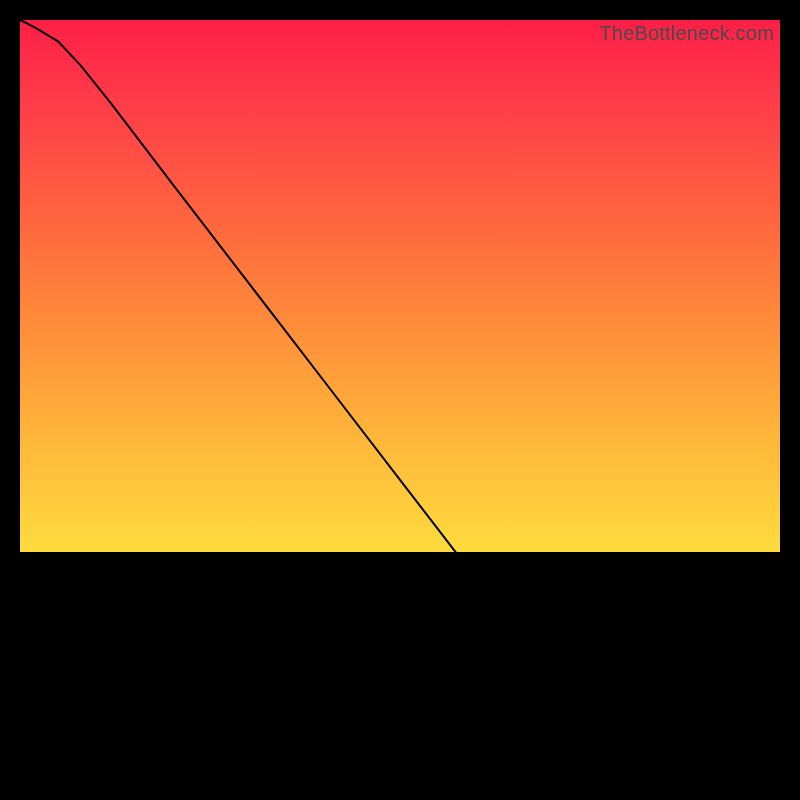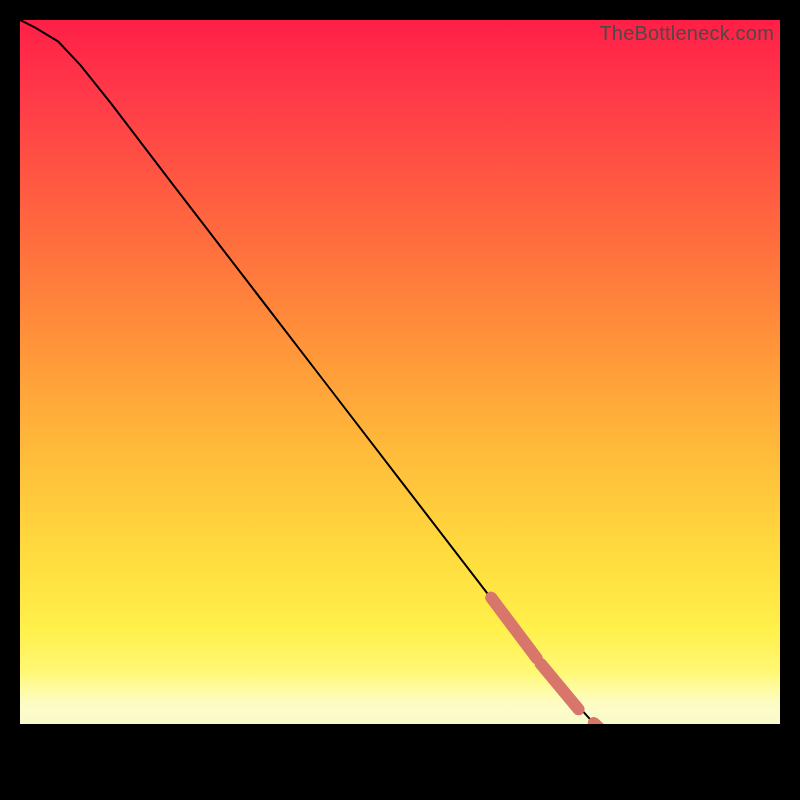--- a/index.html
+++ b/index.html
@@ -15,21 +15,21 @@
     position: relative;
     width: 800px;
     height: 800px;
     background: #000;
   }
   .plot {
     position: absolute;
     left: 20px;
     top: 20px;
     width: 760px;
-    height: 704px;
+    height: 532px;
     overflow: hidden;
   }
   .gradient {
     position: absolute;
     left: 0;
     top: 0;
     width: 760px;
     height: 760px;
     
     background:

